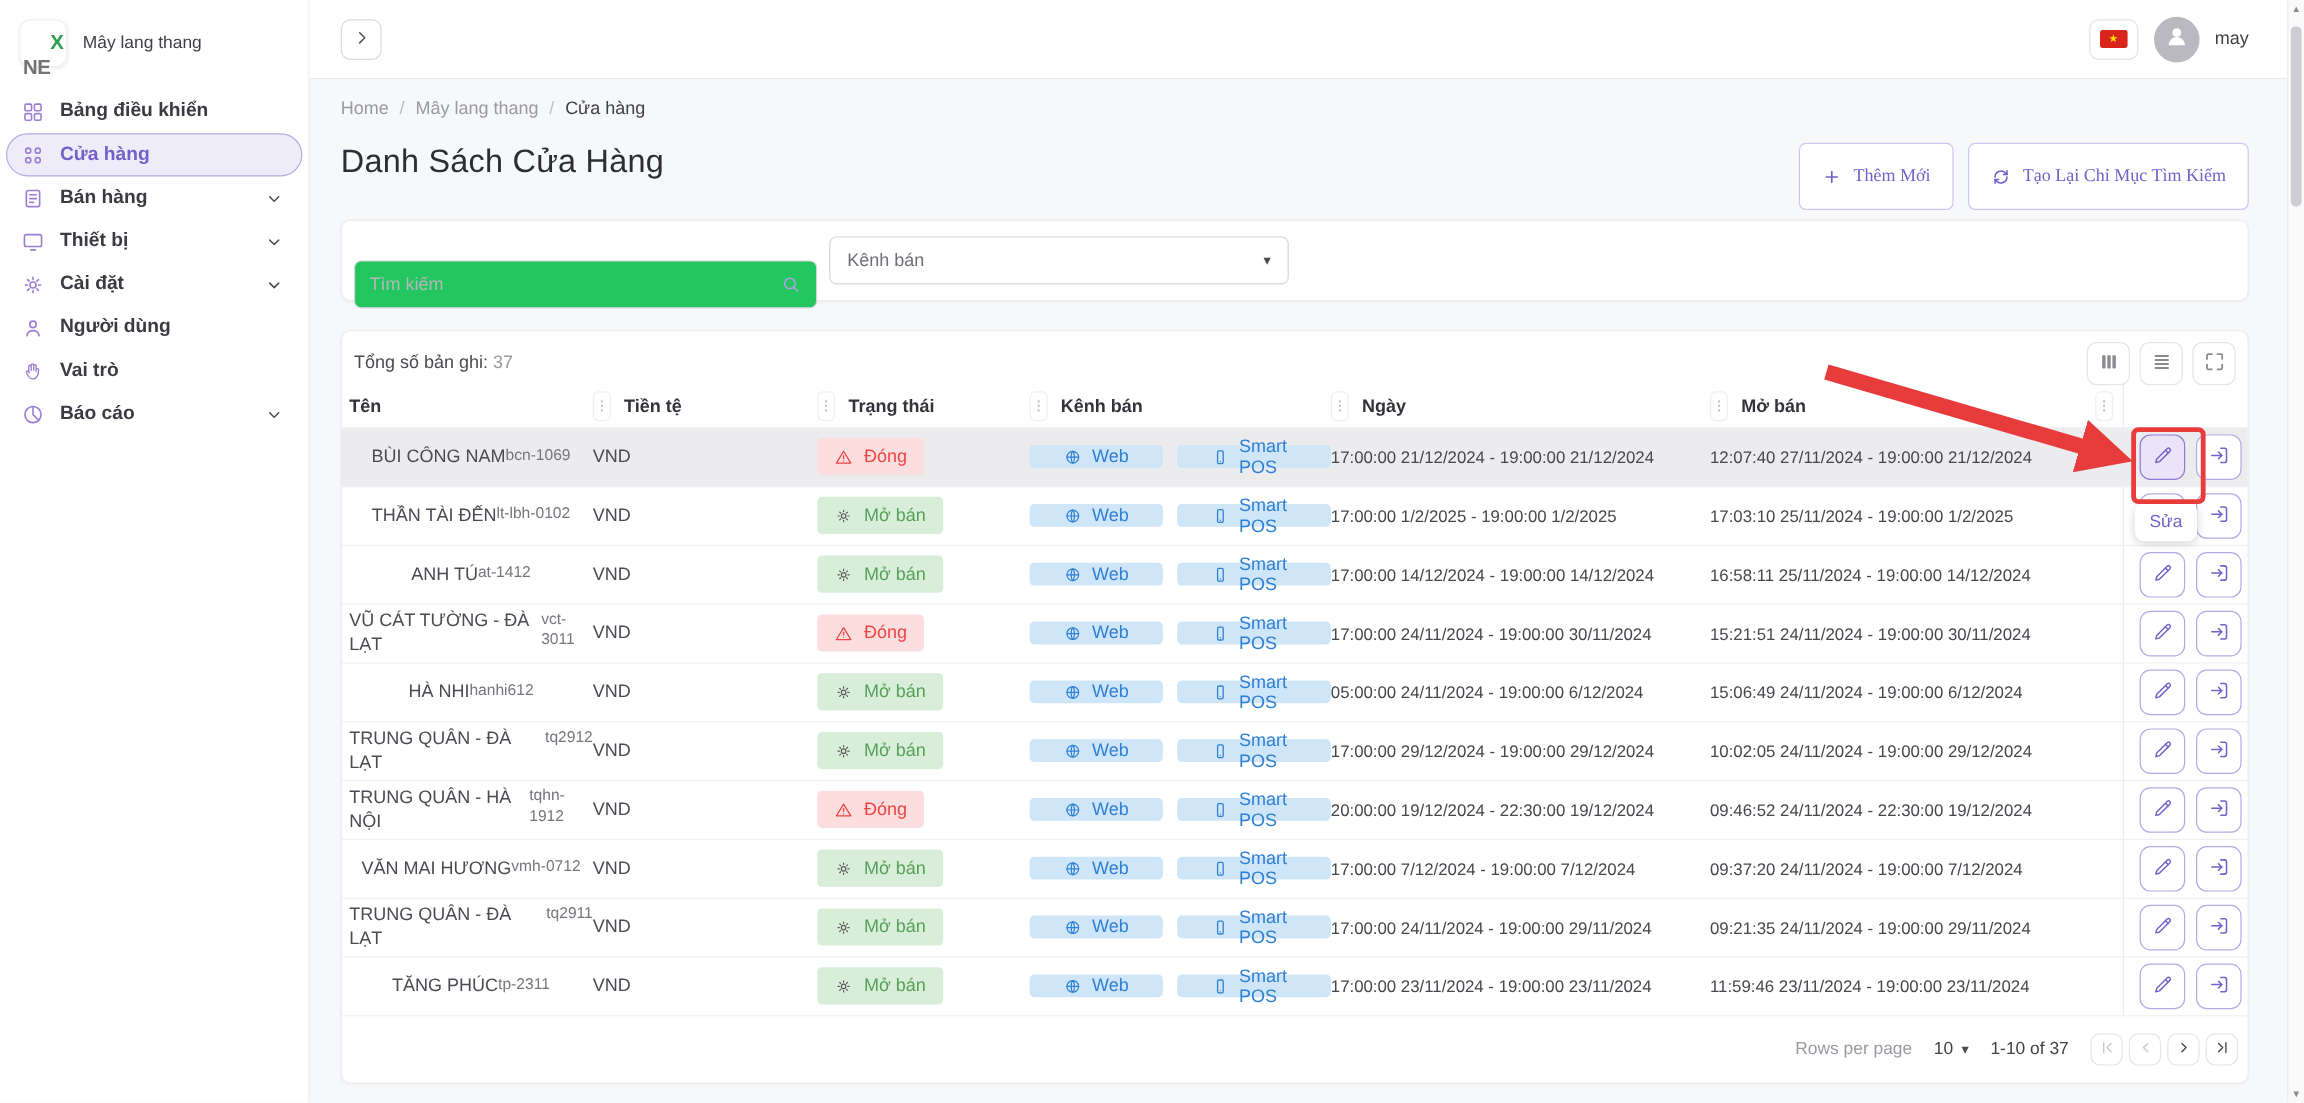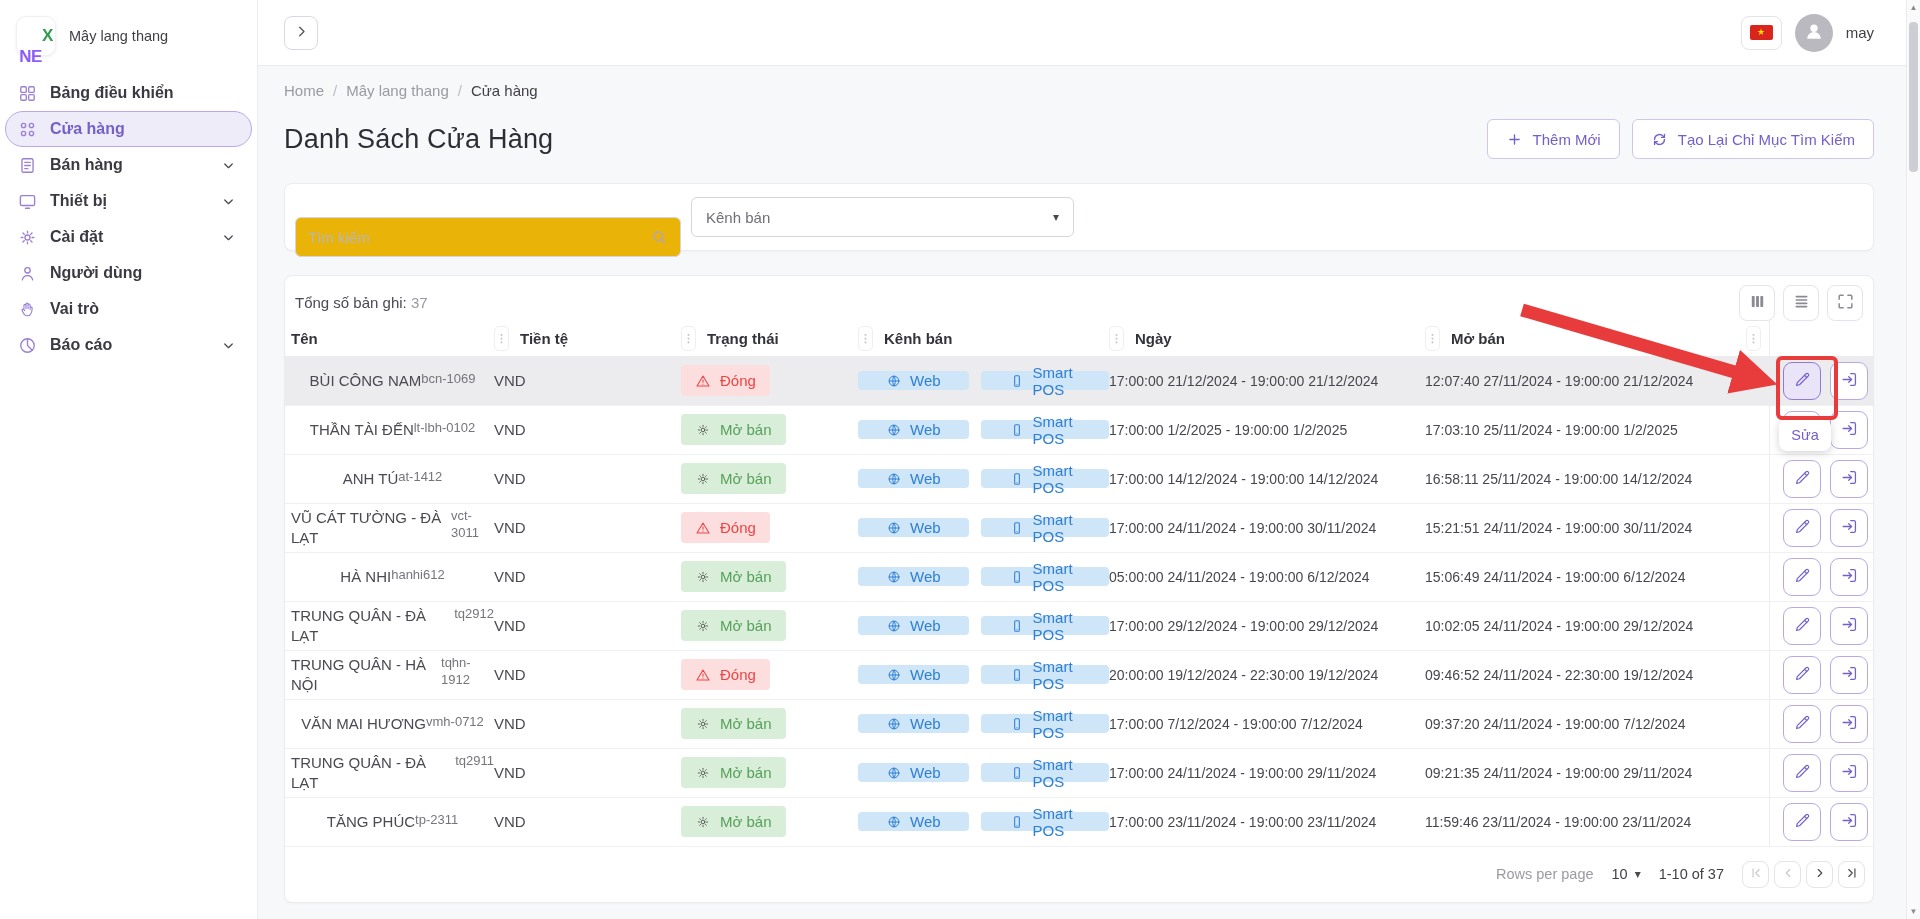--- a/index.html
+++ b/index.html
@@ -6,21 +6,21 @@
   html,body { width:1920px; height:919px; overflow:hidden; }
   body { font-family:"Liberation Sans", sans-serif; background:#f7f8f9; position:relative; color:#3f3f46; }
 
   .app { display:flex; width:1920px; height:919px; overflow:hidden; }
 
   
   .sidebar { width:258px; flex-shrink:0; background:#fff; border-right:1px solid #ececf0; padding-top:12px; }
   .brand { display:flex; align-items:center; gap:13px; padding:0 16px; height:48px; }
   .brand-logo { width:40px; height:40px; border-radius:10px; border:1px solid #f0f0f3; box-shadow:0 1px 3px rgba(0,0,0,.08);
                 display:flex; align-items:center; justify-content:center; font-weight:800; font-size:17px; letter-spacing:-.5px; cursor:pointer;}
-  .brand-logo .ne { color:#8b5cf6;margin-top:41px; }
+  .brand-logo .ne { color:#737373;margin-top:41px; }
   .brand-logo .x  { color:#2f9e4f; }
   .brand-name { font-size:14.5px; color:#3f3f46; }
   .nav { margin-top:15px; display:flex; flex-direction:column; }
   .nav-item { height:36px; margin:0 5px; padding-left:12px; display:flex; align-items:center; gap:13px;
               border-radius:18px; border:1px solid transparent; cursor:pointer; }
   .nav-item .nic { width:19px; height:19px; color:var(--sidebar_icon,#9b7fd4); display:flex; }
   .nav-item .nic svg { width:19px; height:19px; }
   .nav-item .nlb { font-size:16px; font-weight:600; color:#3a3a42; }
   .nav-item .nchev { margin-left:auto; margin-right:15px; width:15px; height:15px; color:#4a4a52; display:flex; }
   .nav-item .nchev svg { width:15px; height:15px; }
@@ -43,31 +43,31 @@
   .avatar svg { width:22px; height:22px; }
   .username { font-size:15px; color:#3f3f46; cursor:pointer; }
 
   
   .content { flex:1; padding:16px 46px 0 26px; }
   .breadcrumb { display:flex; align-items:center; gap:9px; font-size:15px; }
   .bc-link { color:#9a9aa2; cursor:pointer; }
   .bc-sep { color:#bcbcc3; }
   .bc-current { color:#3f3f46; }
 
-  .title-row { margin-top:20px; display:flex; align-items:center; justify-content:space-between; height:40px; }
+  .title-row { margin-top:20px; display:flex; align-items:flex-start; justify-content:space-between; height:40px; }
   .page-title { font-size:27px; font-weight:500; color:#2d2d35; letter-spacing:.2px; }
   .title-actions { display:flex; gap:12px; }
-  .btn-outline { height:40px; padding:0 18px; border-radius:6px; border:1px solid #cfc5ee; background:#fff;
+  .btn-outline { height:56px; padding:0 18px; border-radius:6px; border:1px solid #cfc5ee; background:#fff;
                  color:var(--accent_purple,#7460c9); font-size:15px; font-weight:500; display:inline-flex; align-items:center;
-                 gap:10px; cursor:pointer; font-family:Liberation Sans, sans-serif; }
+                 gap:10px; cursor:pointer; font-family:Liberation Serif, serif; }
   .btn-outline .ic { display:flex; } .btn-outline .ic svg { width:17px; height:17px; }
 
   .filter-card { margin-top:24px; background:#fff; border:1px solid #ececf0; border-radius:8px; height:68px;
                  display:flex; align-items:center; padding:0 10px; gap:10px; box-shadow:0 1px 2px rgba(0,0,0,.03); }
-  .search-box { width:386px; height:40px; border:1px solid #d5d5dd; border-radius:6px; display:flex; align-items:center; padding:0 12px; background:#eab308;margin-top:40px; }
+  .search-box { width:386px; height:40px; border:1px solid #d5d5dd; border-radius:6px; display:flex; align-items:center; padding:0 12px; background:#22c55e;margin-top:40px; }
   .search-box input { flex:1; border:none; outline:none; font-size:15px; color:#3f3f46; font-family:inherit; background:transparent; }
   .search-box input::placeholder { color:#b6b6bf; }
   .search-box .ic { color:#a9a2e0; display:flex; } .search-box .ic svg { width:18px; height:18px; }
   .select-box { width:383px; height:40px; border:1px solid #d5d5dd; border-radius:6px; display:flex; align-items:center;
                 justify-content:space-between; padding:0 14px; font-size:15px; color:#6f6f78; cursor:pointer; background:#fff; }
   .caret { color:#4a4a52; font-size:12px; }
 
   
   .table-card { margin-top:24px; background:#fff; border:1px solid #ececf0; border-radius:8px; height:628px;
                 display:flex; flex-direction:column; box-shadow:0 1px 2px rgba(0,0,0,.03); position:relative; }

